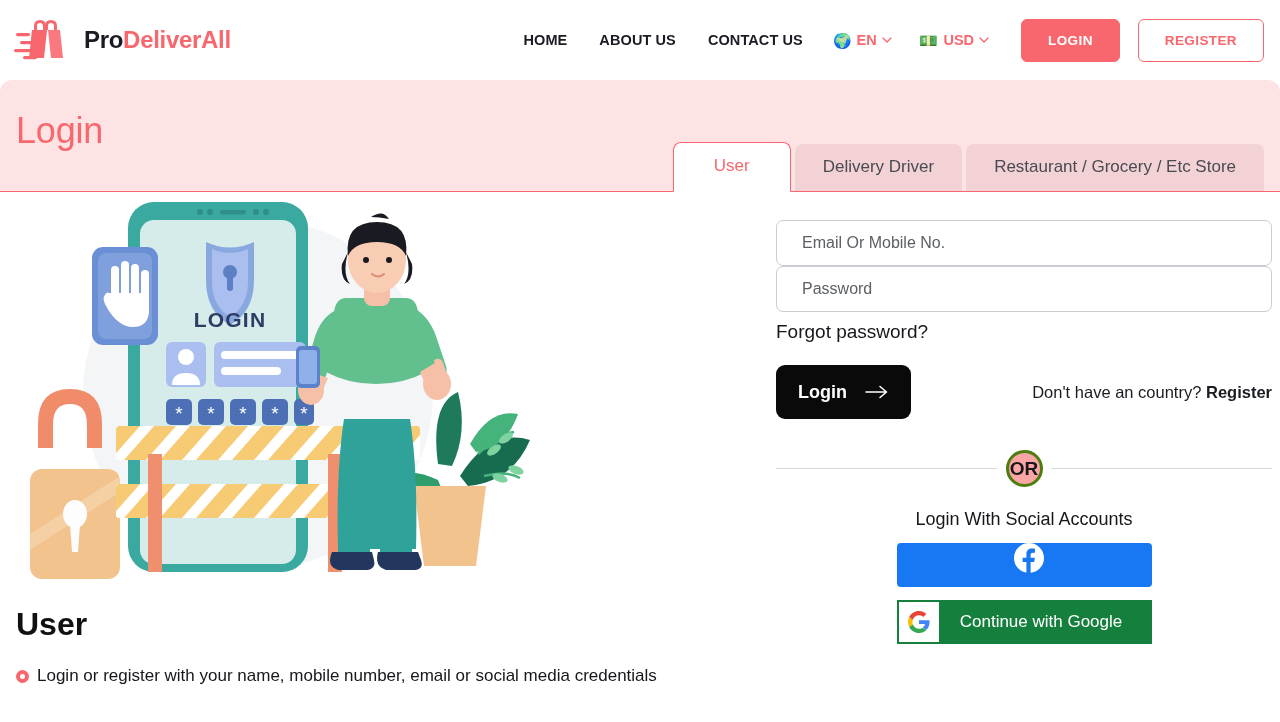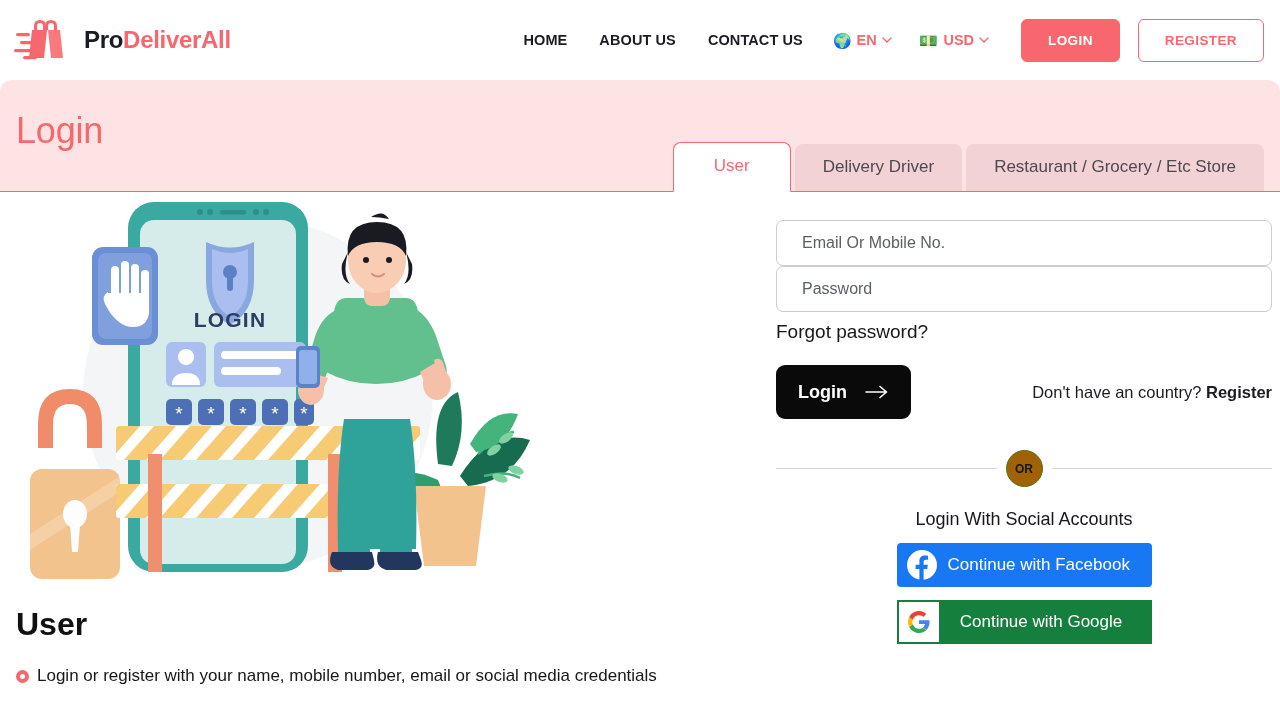--- a/index.html
+++ b/index.html
@@ -145,37 +145,37 @@
     white-space:nowrap;
   }
   .register-hint b { font-weight:bold; cursor:pointer; }
 
   .or-row {
     display:flex; align-items:center; margin-top:31px;
   }
   .or-line { flex:1; height:1px; background:#d7d7db; }
   .or-circle {
     width:37px; height:37px; border-radius:50%;
-    border:1px solid #4d7c0f; background:#a16207;
+    border:3px solid #4d7c0f; background:#fca5a5;
     display:flex; align-items:center; justify-content:center;
-    font-size:12px; font-weight:bold; color:#17171c;
+    font-size:19px; font-weight:bold; color:#17171c;
     margin:0 9px; flex:none;
   }
   .social-title {
     text-align:center; font-size:18px; color:#17171c;
     margin-top:22px;
   }
   .social-btn {
     display:flex; align-items:center;
     height:44px; margin:13px auto 0;
     cursor:pointer; width:255px;
   }
   .fb-btn {
     background:#1877f2; border-radius:4px;
-    padding-left:10px; gap:11px;
+    padding-left:10px; gap:11px;flex-direction:column;
   }
   .fb-icon { width:30px; height:30px; flex:none; }
   .fb-label { color:#fff; font-size:17px; }
   .g-btn { background:#15803d; padding:2px; gap:0; }
   .g-tile {
     width:40px; height:40px; background:#fff; flex:none;
     display:flex; align-items:center; justify-content:center;
   }
   .g-icon { width:24px; height:24px; }
   .g-label {

